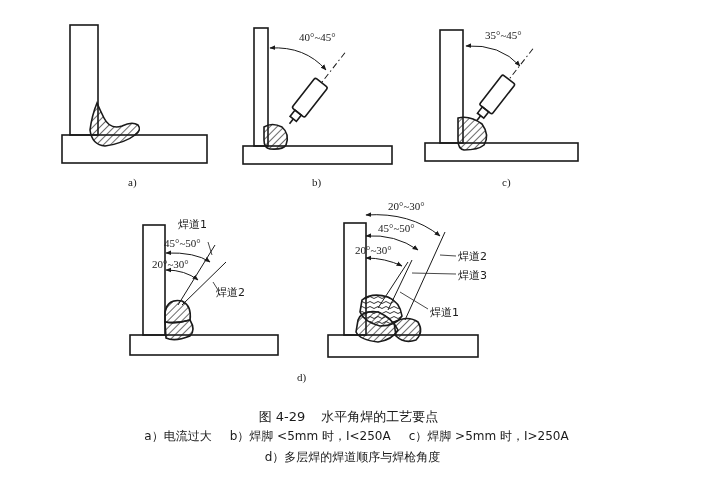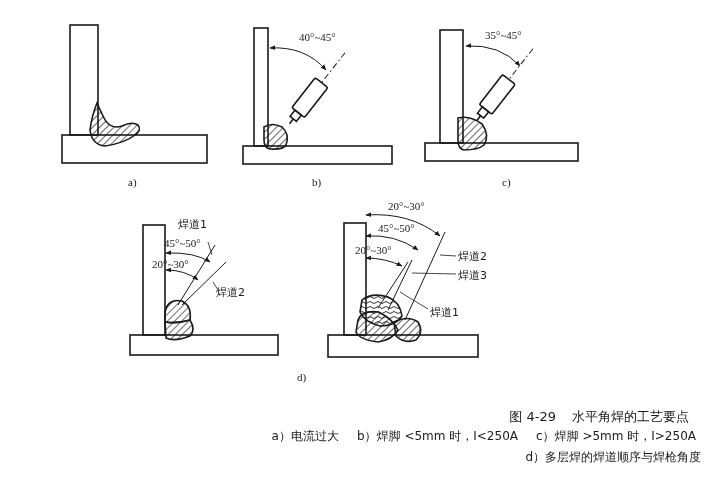--- a/index.html
+++ b/index.html
@@ -1,21 +1,21 @@
 <!DOCTYPE html>
 <html><head>
   <meta charset="utf-8">
   <style>
     html, body { margin: 0; padding: 0; background: #ffffff; }
     body { width: 705px; height: 500px; position: relative; overflow: hidden;
            font-family: "DejaVu Serif", "Liberation Serif", serif; color: #1a1a1a; }
     #figure { position: absolute; left: 0; top: 0; }
     .lbl { font-family: "Liberation Serif", "DejaVu Serif", serif; font-size: 11px; fill: #1a1a1a; }
     .cjk { font-family: "DejaVu Sans", sans-serif; font-size: 11px; fill: #1a1a1a; }
-    .caption { position: absolute; left: 0; width: 697px; text-align: right; white-space: nowrap; }
+    .caption { position: absolute; left: 0; width: 697px; text-align: center; white-space: nowrap; }
     .cap-title { top: 408px; font-size: 13px; }
     .cap-title span { margin: 0 8px; }
     .cap-line { top: 428px; font-size: 12px; left: 8px; }
     .cap-line span { margin: 8px 9px; }
     .cap-line2 { top: 449px; font-size: 12px; left: 4px; }
     .caption * { font-family: "DejaVu Sans", sans-serif; margin-top: 20px; }
   </style>
 </head>
 <body>
 

